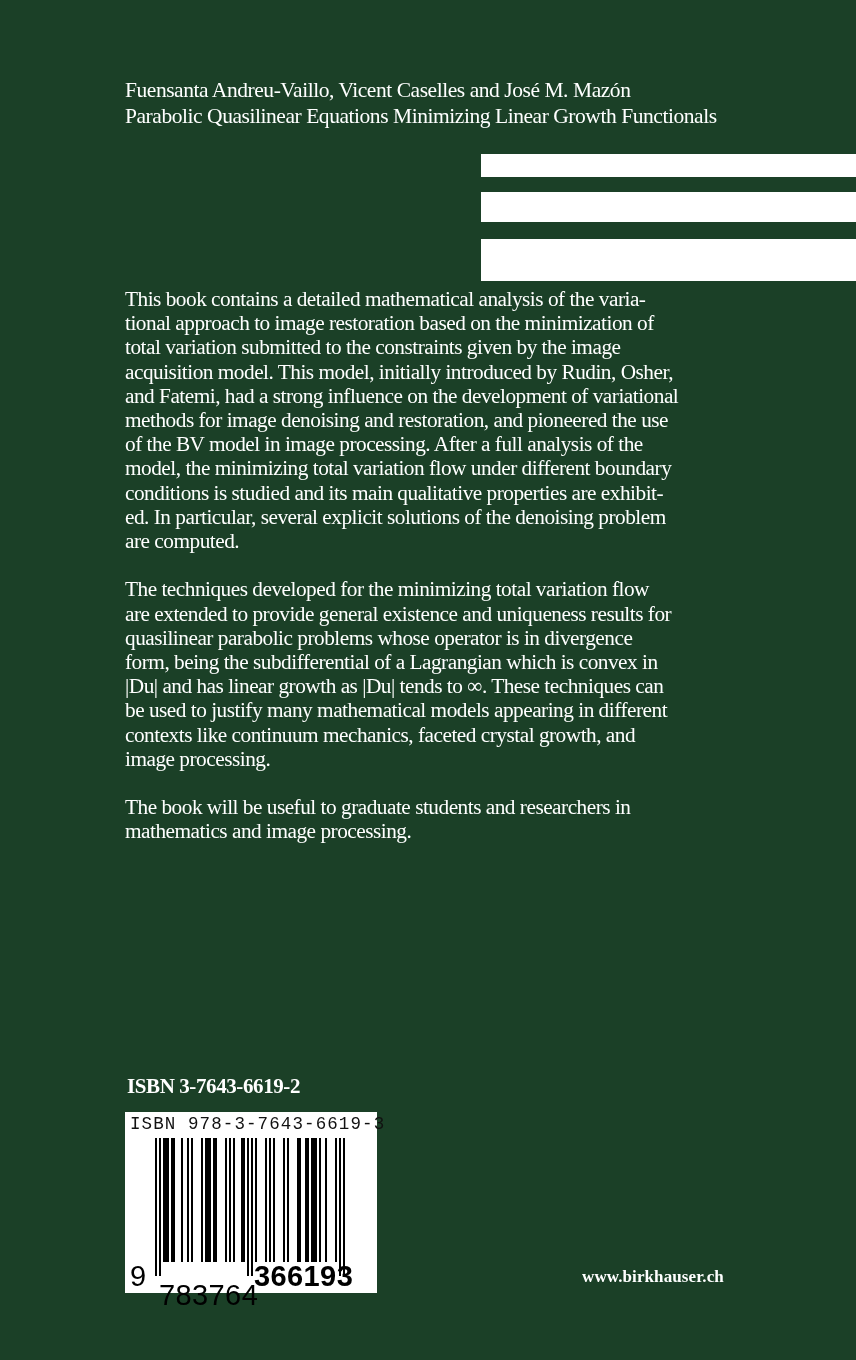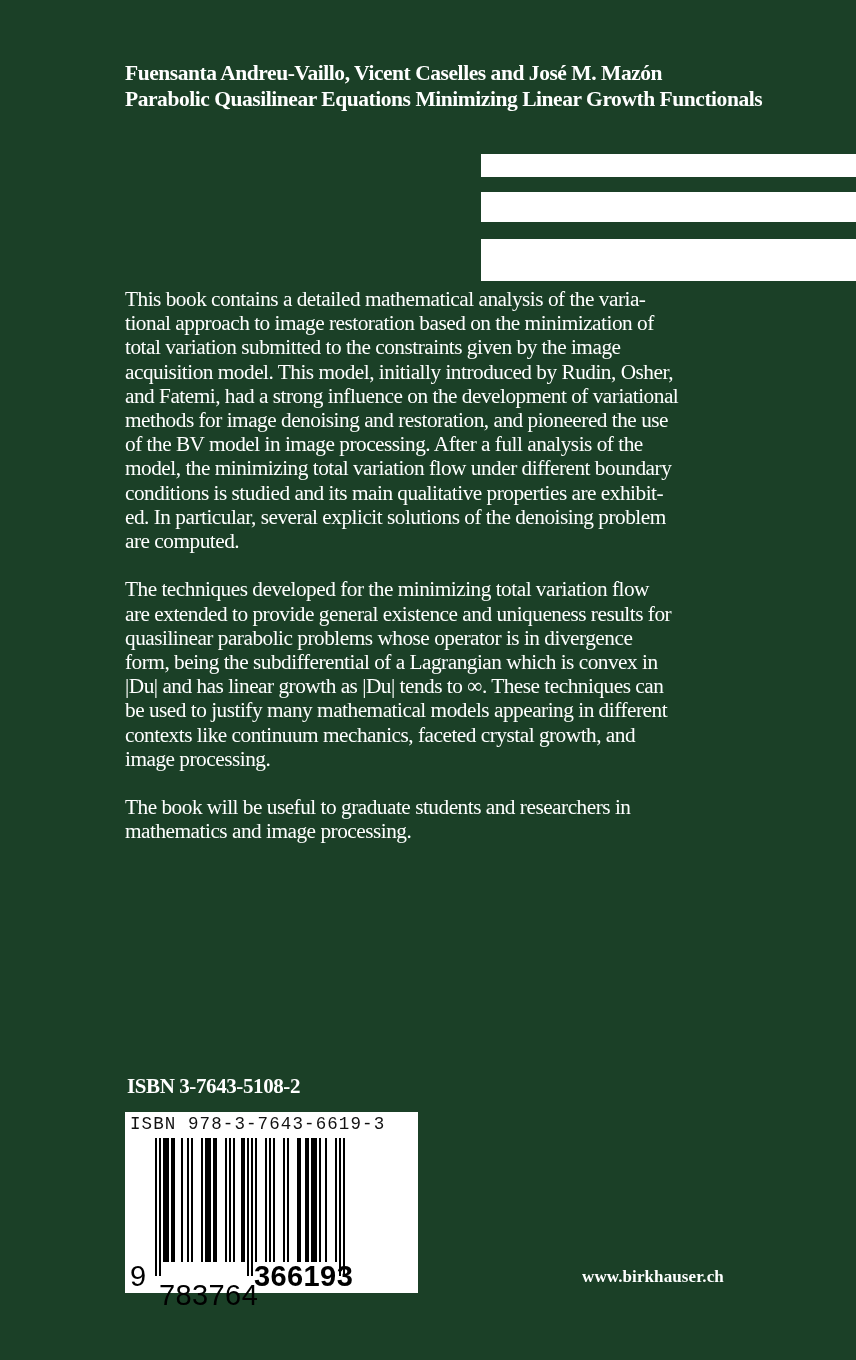--- a/index.html
+++ b/index.html
@@ -4,22 +4,22 @@
 <style>
   html, body { margin: 0; padding: 0; }
   body {
     width: 856px; height: 1360px;
     background: #1B4027;
     position: relative; overflow: hidden;
     font-family: "Liberation Serif", "DejaVu Serif", serif;
     color: #ffffff;
   }
   .header {
-    position: absolute; left: 125px; top: 60px; width: 720px;
-    font-weight: bold; font-size: 21.5px; line-height: 26px;
+    position: absolute; left: 125px; top: 77px; width: 720px;
+    font-weight: normal; font-size: 21.5px; line-height: 26px;
     letter-spacing: -0.45px; white-space: nowrap;
   }
   .bars { position: absolute; left: 481px; right: 0; top: 0; }
   .bar { position: absolute; left: 0; right: 0; background: #ffffff; }
   .bar.b1 { top: 154px; height: 23px; }
   .bar.b2 { top: 192px; height: 30px; }
   .bar.b3 { top: 239px; height: 42px; }
 
   .blurb {
     position: absolute; left: 125px; top: 287px; width: 705px;
@@ -28,21 +28,21 @@
   }
   .blurb p { margin: 0 0 24.2px 0; }
   .line { display: block; white-space: nowrap; }
 
   .isbn10 {
     position: absolute; left: 127px; top: 1074px;
     font-weight: bold; font-size: 21px; letter-spacing: -0.4px;
   }
   .barcode-box {
     position: absolute; left: 125px; top: 1112px;
-    width: 293px; height: 181px; background: #ffffff;
+    width: 252px; height: 181px; background: #ffffff;
   }
   .isbn13 {
     position: absolute; left: 5px; top: 2px;
     font-family: "Liberation Mono", "DejaVu Sans Mono", monospace;
     font-size: 17.5px; color: #111; letter-spacing: 1.1px; white-space: nowrap;
   }
   .barcode-svg { position: absolute; left: 0; top: 0; }
   .ean-digits {
     position: absolute; top: 148px; left: 0; width: 252px; height: 32px;
     font-family: "Liberation Sans", "DejaVu Sans", sans-serif;
@@ -95,21 +95,21 @@
     <span class="line">be used to justify many mathematical models appearing in different</span>
     <span class="line">contexts like continuum mechanics, faceted crystal growth, and</span>
     <span class="line">image processing.</span>
   </p>
   <p>
     <span class="line">The book will be useful to graduate students and researchers in</span>
     <span class="line">mathematics and image processing.</span>
   </p>
 </div>
 
-<div class="isbn10">ISBN 3-7643-5108-2</div>
+<div class="isbn10">ISBN 3-7643-6619-2</div>
 
 <div class="barcode-box">
   <div class="isbn13">ISBN 978-3-7643-6619-3</div>
   <svg class="barcode-svg" id="barcode-svg" width="252" height="181">
       <rect x="30.00" y="26" width="2" height="138" fill="#000000"></rect>
       <rect x="34.00" y="26" width="2" height="138" fill="#000000"></rect>
       <rect x="38.00" y="26" width="2" height="124" fill="#000000"></rect>
       <rect x="40.00" y="26" width="2" height="124" fill="#000000"></rect>
       <rect x="42.00" y="26" width="2" height="124" fill="#000000"></rect>
       <rect x="46.00" y="26" width="2" height="124" fill="#000000"></rect>

